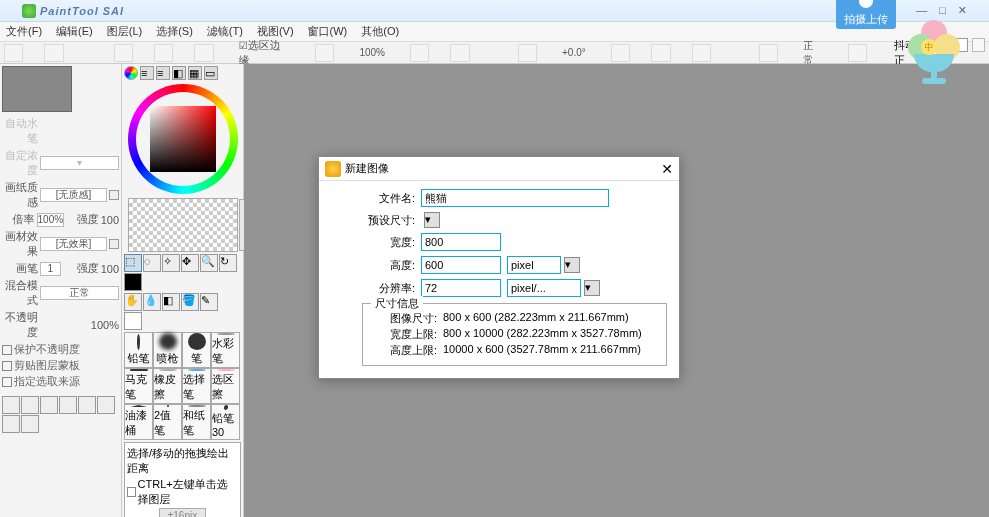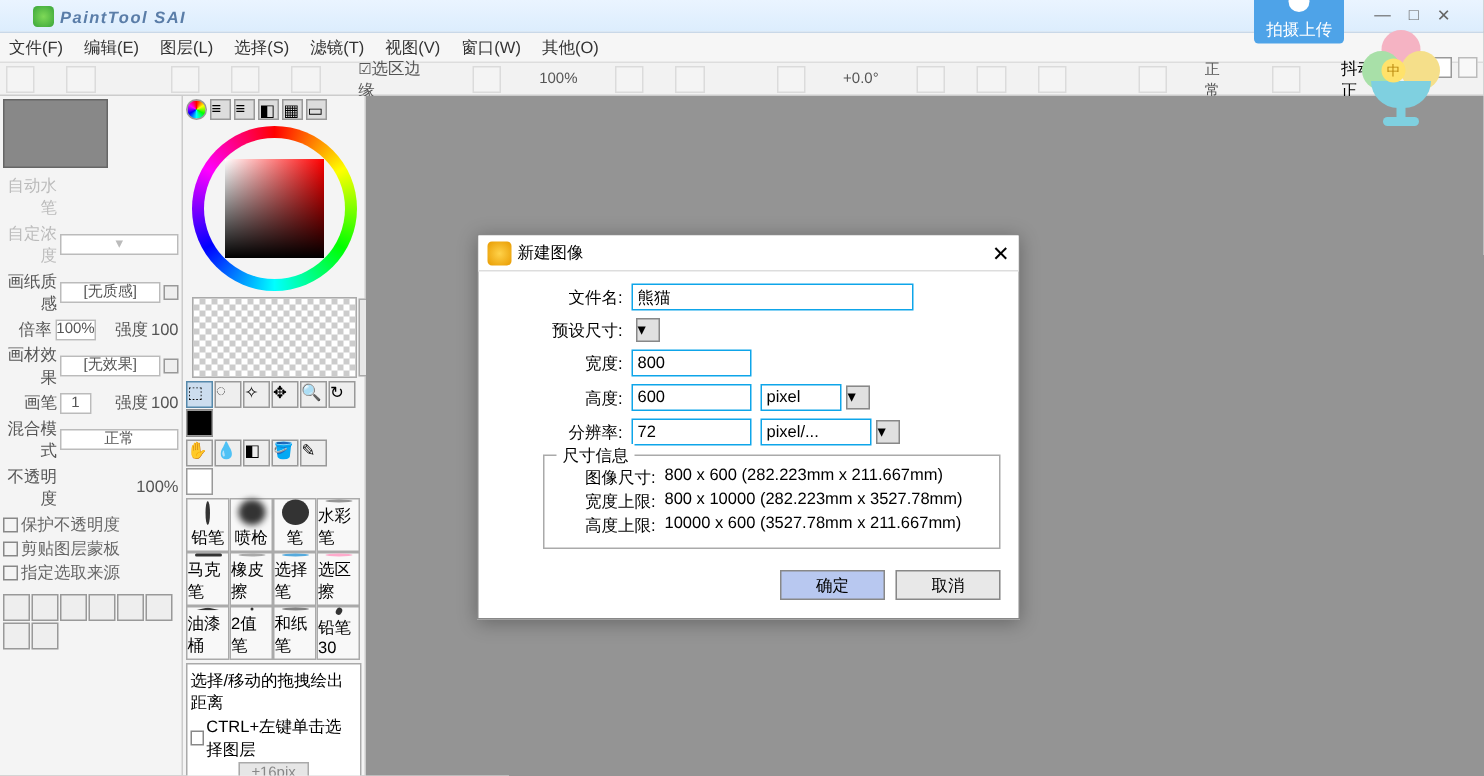--- a/index.html
+++ b/index.html
@@ -352,24 +352,20 @@
         </div>
       <div class="irow">
           <span class="il">宽度上限:</span>
           <span>800 x 10000 (282.223mm x 3527.78mm)</span>
         </div>
       <div class="irow">
           <span class="il">高度上限:</span>
           <span>10000 x 600 (3527.78mm x 211.667mm)</span>
         </div>
     </div>
-    <div class="btnrow">
-      <button class="ok">确定</button>
-      <button class="cancel">取消</button>
-    </div>
   </div>
 </div>
 
 <div class="icecream">
   <div class="scoop s1"></div>
     <div class="scoop s2"></div>
     <div class="scoop s3"></div>
   <div class="cup"></div>
     <div class="stem"></div>
     <div class="base"></div>

